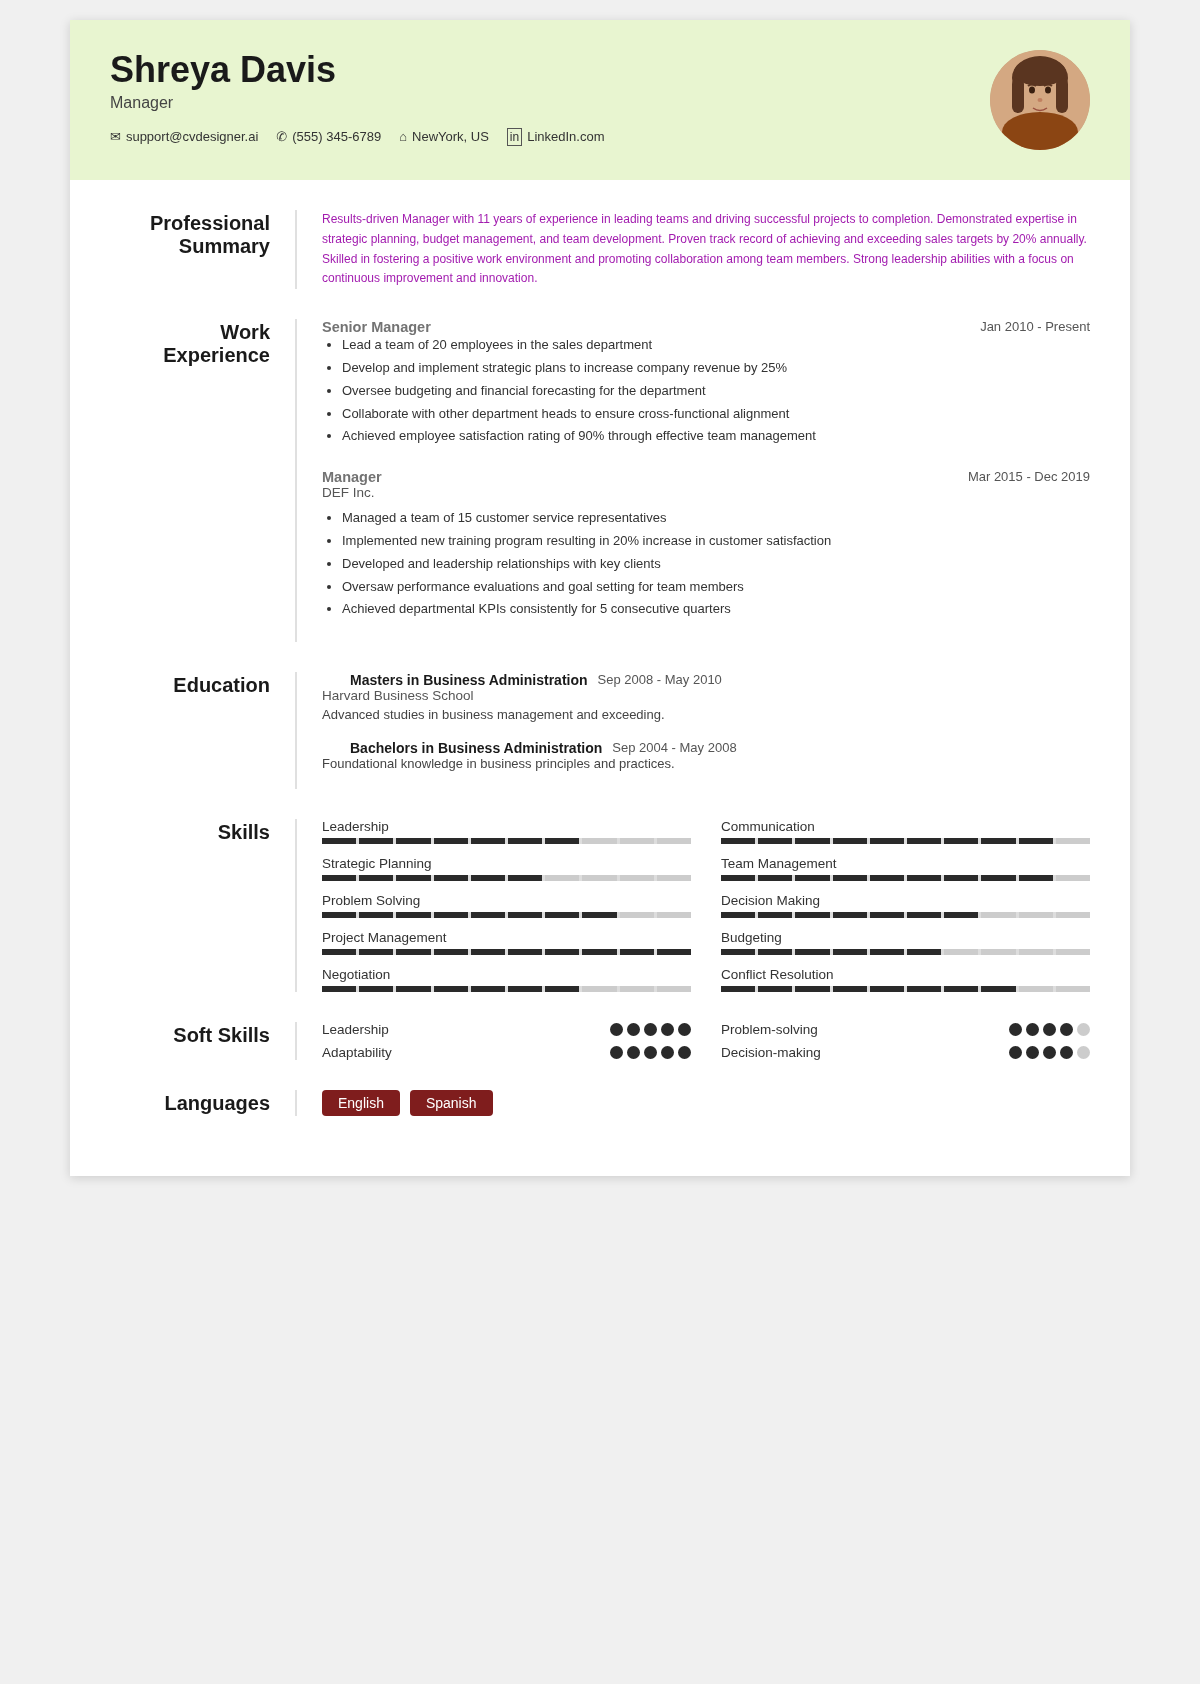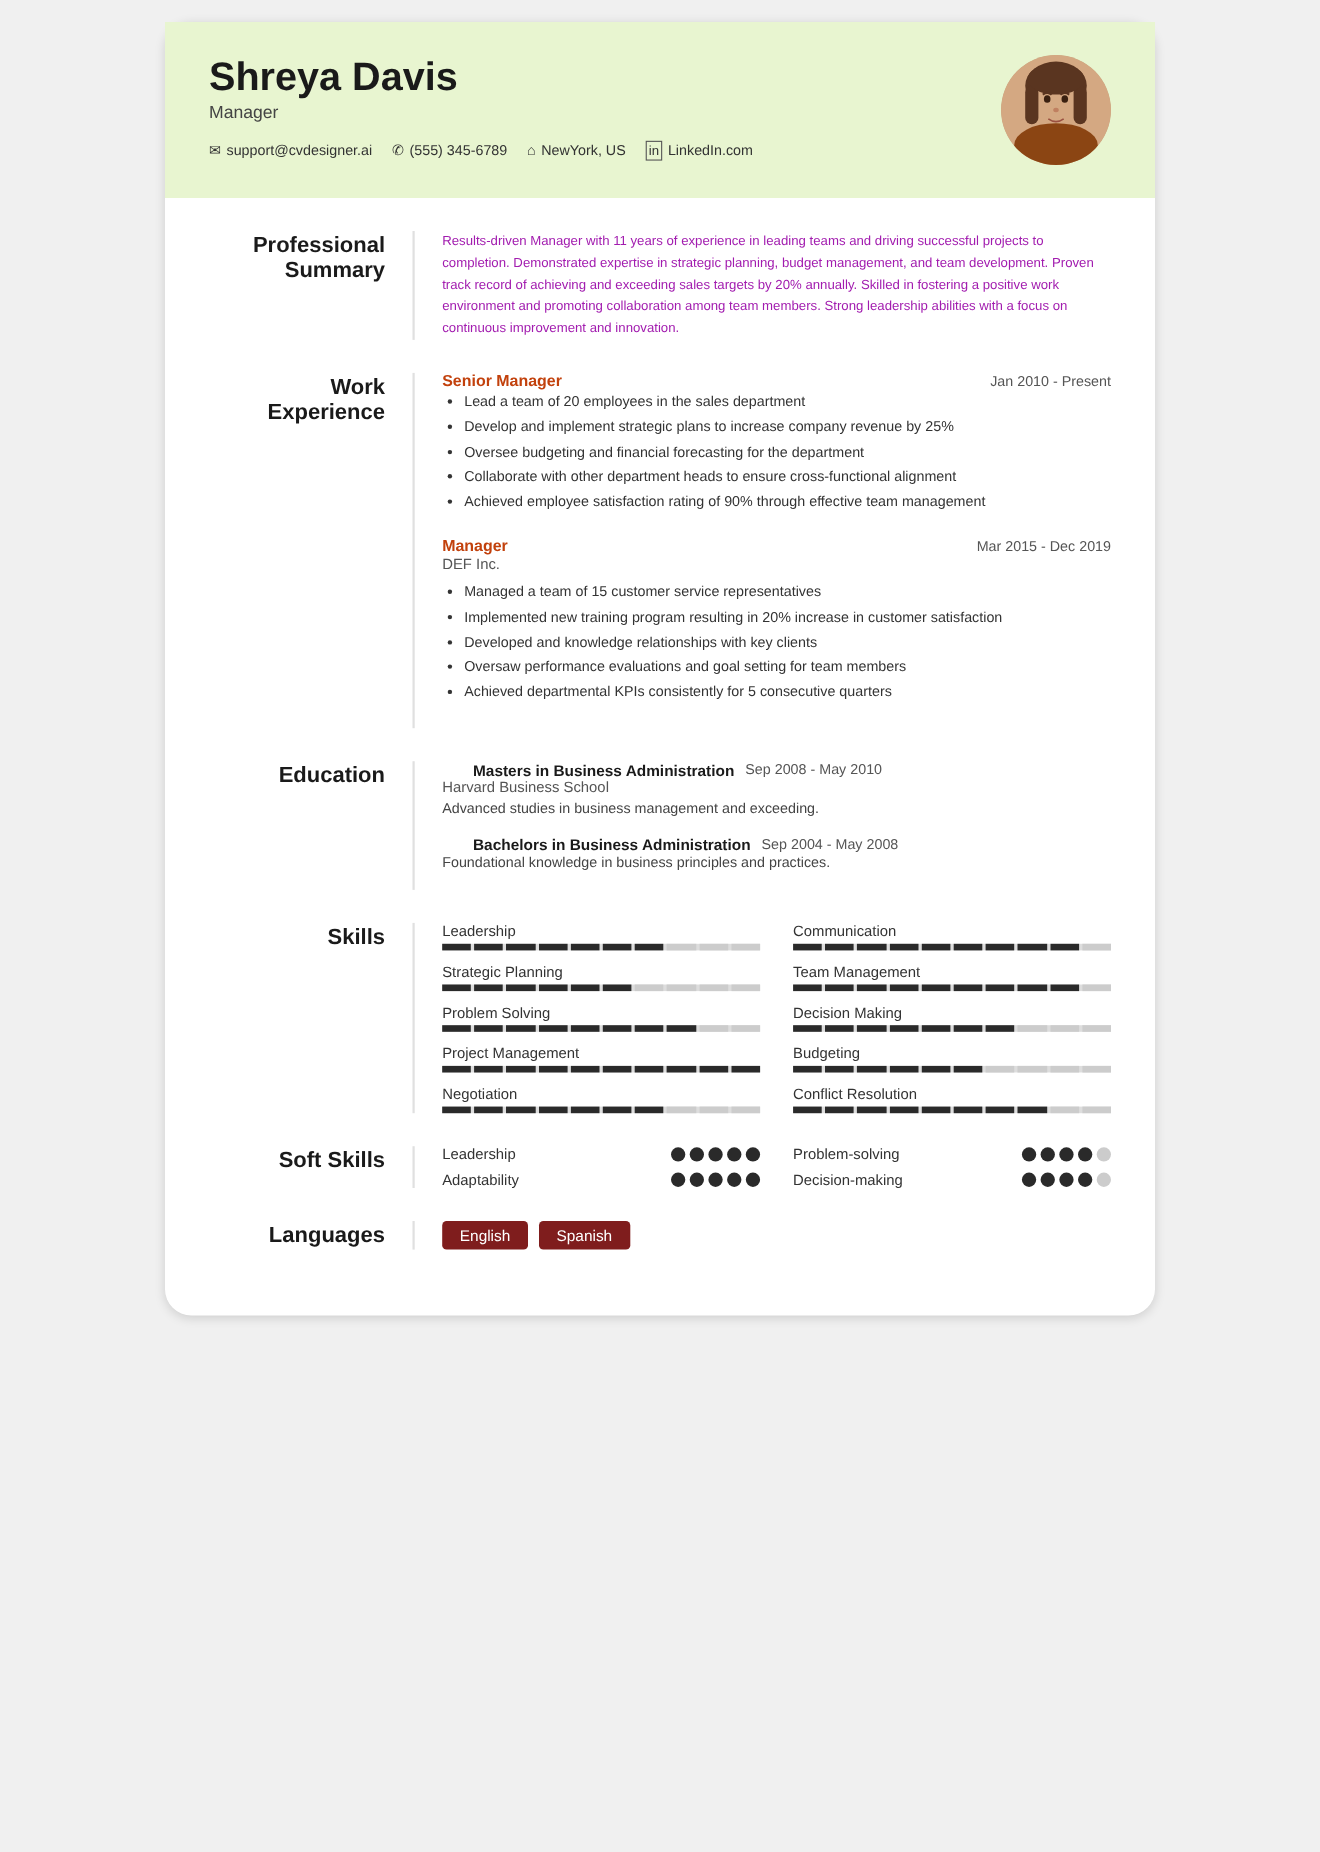--- a/index.html
+++ b/index.html
@@ -4,24 +4,23 @@
   <style>
     * { box-sizing: border-box; margin: 0; padding: 0; }
     body {
       font-family: Arial, sans-serif;
       background: #f0f0f0;
       display: flex;
       justify-content: center;
       padding: 20px;
     }
     .resume-container {
-      width: 900px;
+      width: 1060px;
       background: #fff;
       box-shadow: 0 2px 10px rgba(0,0,0,0.15);
-      border-radius: 24px;
     }
     .header {
       background: #e8f5d0;
       padding: 30px 40px;
       display: flex;
       align-items: flex-start;
       justify-content: space-between;
     }
     .header-left {}
     .header-name {
@@ -90,21 +89,21 @@
       margin-bottom: 22px;
     }
     .job-header {
       display: flex;
       justify-content: space-between;
       align-items: flex-start;
     }
     .job-title {
       font-size: 14.5px;
       font-weight: bold;
-      color: #c2410c;
+      color: #737373;
     }
     .job-date {
       font-size: 13px;
       color: #555;
       white-space: nowrap;
       margin-left: 10px;
     }
     .job-company {
       font-size: 13.5px;
       color: #555;
@@ -303,21 +302,21 @@
           </div>
           <div class="job-entry">
             <div class="job-header">
               <div class="job-title">Manager</div>
               <div class="job-date">Mar 2015 - Dec 2019</div>
             </div>
             <div class="job-company">DEF Inc.</div>
             <ul class="job-bullets">
               <li>Managed a team of 15 customer service representatives</li>
               <li>Implemented new training program resulting in 20% increase in customer satisfaction</li>
-              <li>Developed and knowledge relationships with key clients</li>
+              <li>Developed and leadership relationships with key clients</li>
               <li>Oversaw performance evaluations and goal setting for team members</li>
               <li>Achieved departmental KPIs consistently for 5 consecutive quarters</li>
             </ul>
           </div>
         </div>
     </div>
 
     <div class="section">
       <div class="section-title">Education</div>
       <div class="section-content" id="education-content">

